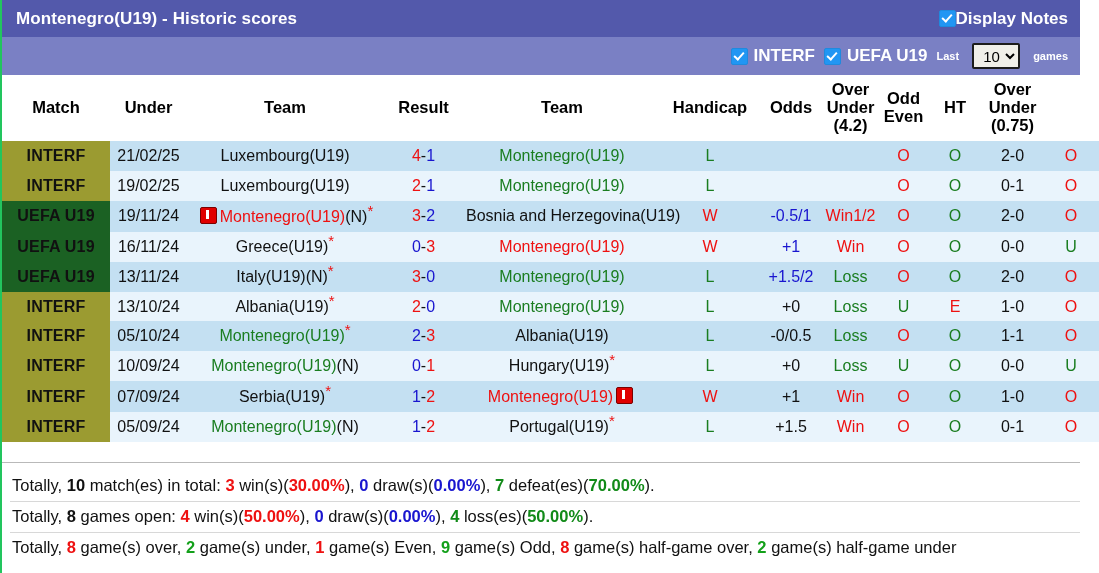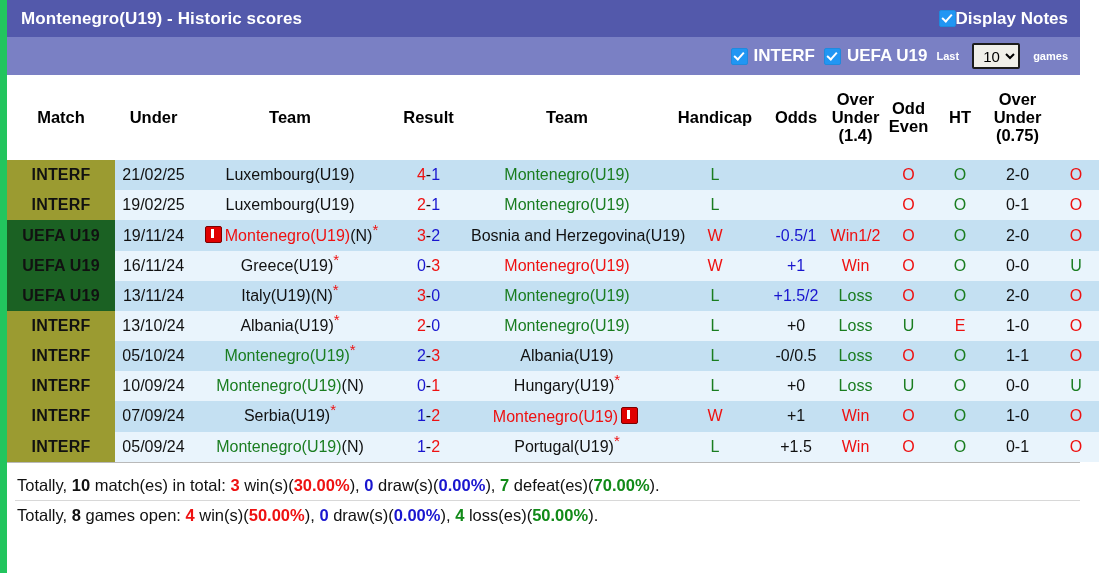--- a/index.html
+++ b/index.html
@@ -12,21 +12,21 @@
     height: 573px;
     font-family: "Liberation Sans", sans-serif;
     overflow: hidden;
   }
   .page {
     width: 1080px;
     height: 573px;
     position: relative;
     background: #fff;
     box-sizing: border-box;
-    border-left: 7px solid #22c55e;
+    border-left: 2px solid #22c55e;
   }
 
   
   .titlebar {
     height: 37px;
     background: #5359ab;
     display: flex;
     align-items: center;
     justify-content: space-between;
     padding: 0 12px 0 14px;
@@ -114,21 +114,21 @@
   table.scores {
     width: 1097px;
     border-collapse: collapse;
     table-layout: fixed;
   }
   table.scores th {
     font-size: 16.5px;
     font-weight: bold;
     color: #000;
     background: #ffffff;
-    padding: 16px 2px;
+    padding: 6px 2px;
     line-height: 1.08;
     vertical-align: middle;
     text-align: center;
     height: 66px;
     box-sizing: border-box;
   }
   table.scores td {
     font-size: 16px;
     color: #111;
     text-align: center;
@@ -177,20 +177,21 @@
     top: 2px;
     width: 3px;
     height: 9px;
     background: #ffffff;
   }
 
   
   .summary {
     padding: 8px 0 0 8px;
     border-top: 1px solid #b9b9b9;
+    margin-top: 20px;
   }
   .sum-line {
     font-size: 16.5px;
     color: #111;
     padding: 5px 0 5px 2px;
     line-height: 1.2;
     white-space: nowrap;
   }
   .sum-line + .sum-line { border-top: 1px solid #d8d8d8; }
   .b { font-weight: bold; }
@@ -245,21 +246,21 @@
         <th><span>Match</span></th>
         <th><span>Under</span></th>
         <th><span>Team</span></th>
         <th><span>Result</span></th>
         <th><span>Team</span></th>
         <th><span>Handicap</span></th>
         <th><span>Odds</span></th>
         <th>
           <span>Over</span><br>
           <span>Under</span><br>
-          <span>(1.4)</span>
+          <span>(4.2)</span>
         </th>
         <th>
           <span>Odd</span><br>
           <span>Even</span>
         </th>
         <th><span>HT</span></th>
         <th>
           <span>Over</span><br>
           <span>Under</span><br>
           <span>(0.75)</span>
@@ -406,15 +407,16 @@
           <td><span class="c-green">O</span></td>
           <td><span class="c-black">0-1</span></td>
           <td><span class="c-red">O</span></td>
         </tr>
       </tbody>
   </table>
 
   <div class="summary">
     <div class="sum-line">Totally, <span class="b">10</span> match(es) in total: <span class="s-red">3</span> win(s)(<span class="s-red">30.00%</span>), <span class="s-blue">0</span> draw(s)(<span class="s-blue">0.00%</span>), <span class="s-dkgreen">7</span> defeat(es)(<span class="s-dkgreen">70.00%</span>).</div>
     <div class="sum-line">Totally, <span class="b">8</span> games open: <span class="s-red">4</span> win(s)(<span class="s-red">50.00%</span>), <span class="s-blue">0</span> draw(s)(<span class="s-blue">0.00%</span>), <span class="s-dkgreen">4</span> loss(es)(<span class="s-dkgreen">50.00%</span>).</div>
+    <div class="sum-line">Totally, <span class="s-red">8</span> game(s) over, <span class="s-green">2</span> game(s) under, <span class="s-red">1</span> game(s) Even, <span class="s-green">9</span> game(s) Odd, <span class="s-red">8</span> game(s) half-game over, <span class="s-green">2</span> game(s) half-game under</div>
   </div>
 
 </div>
 
 </body></html>

